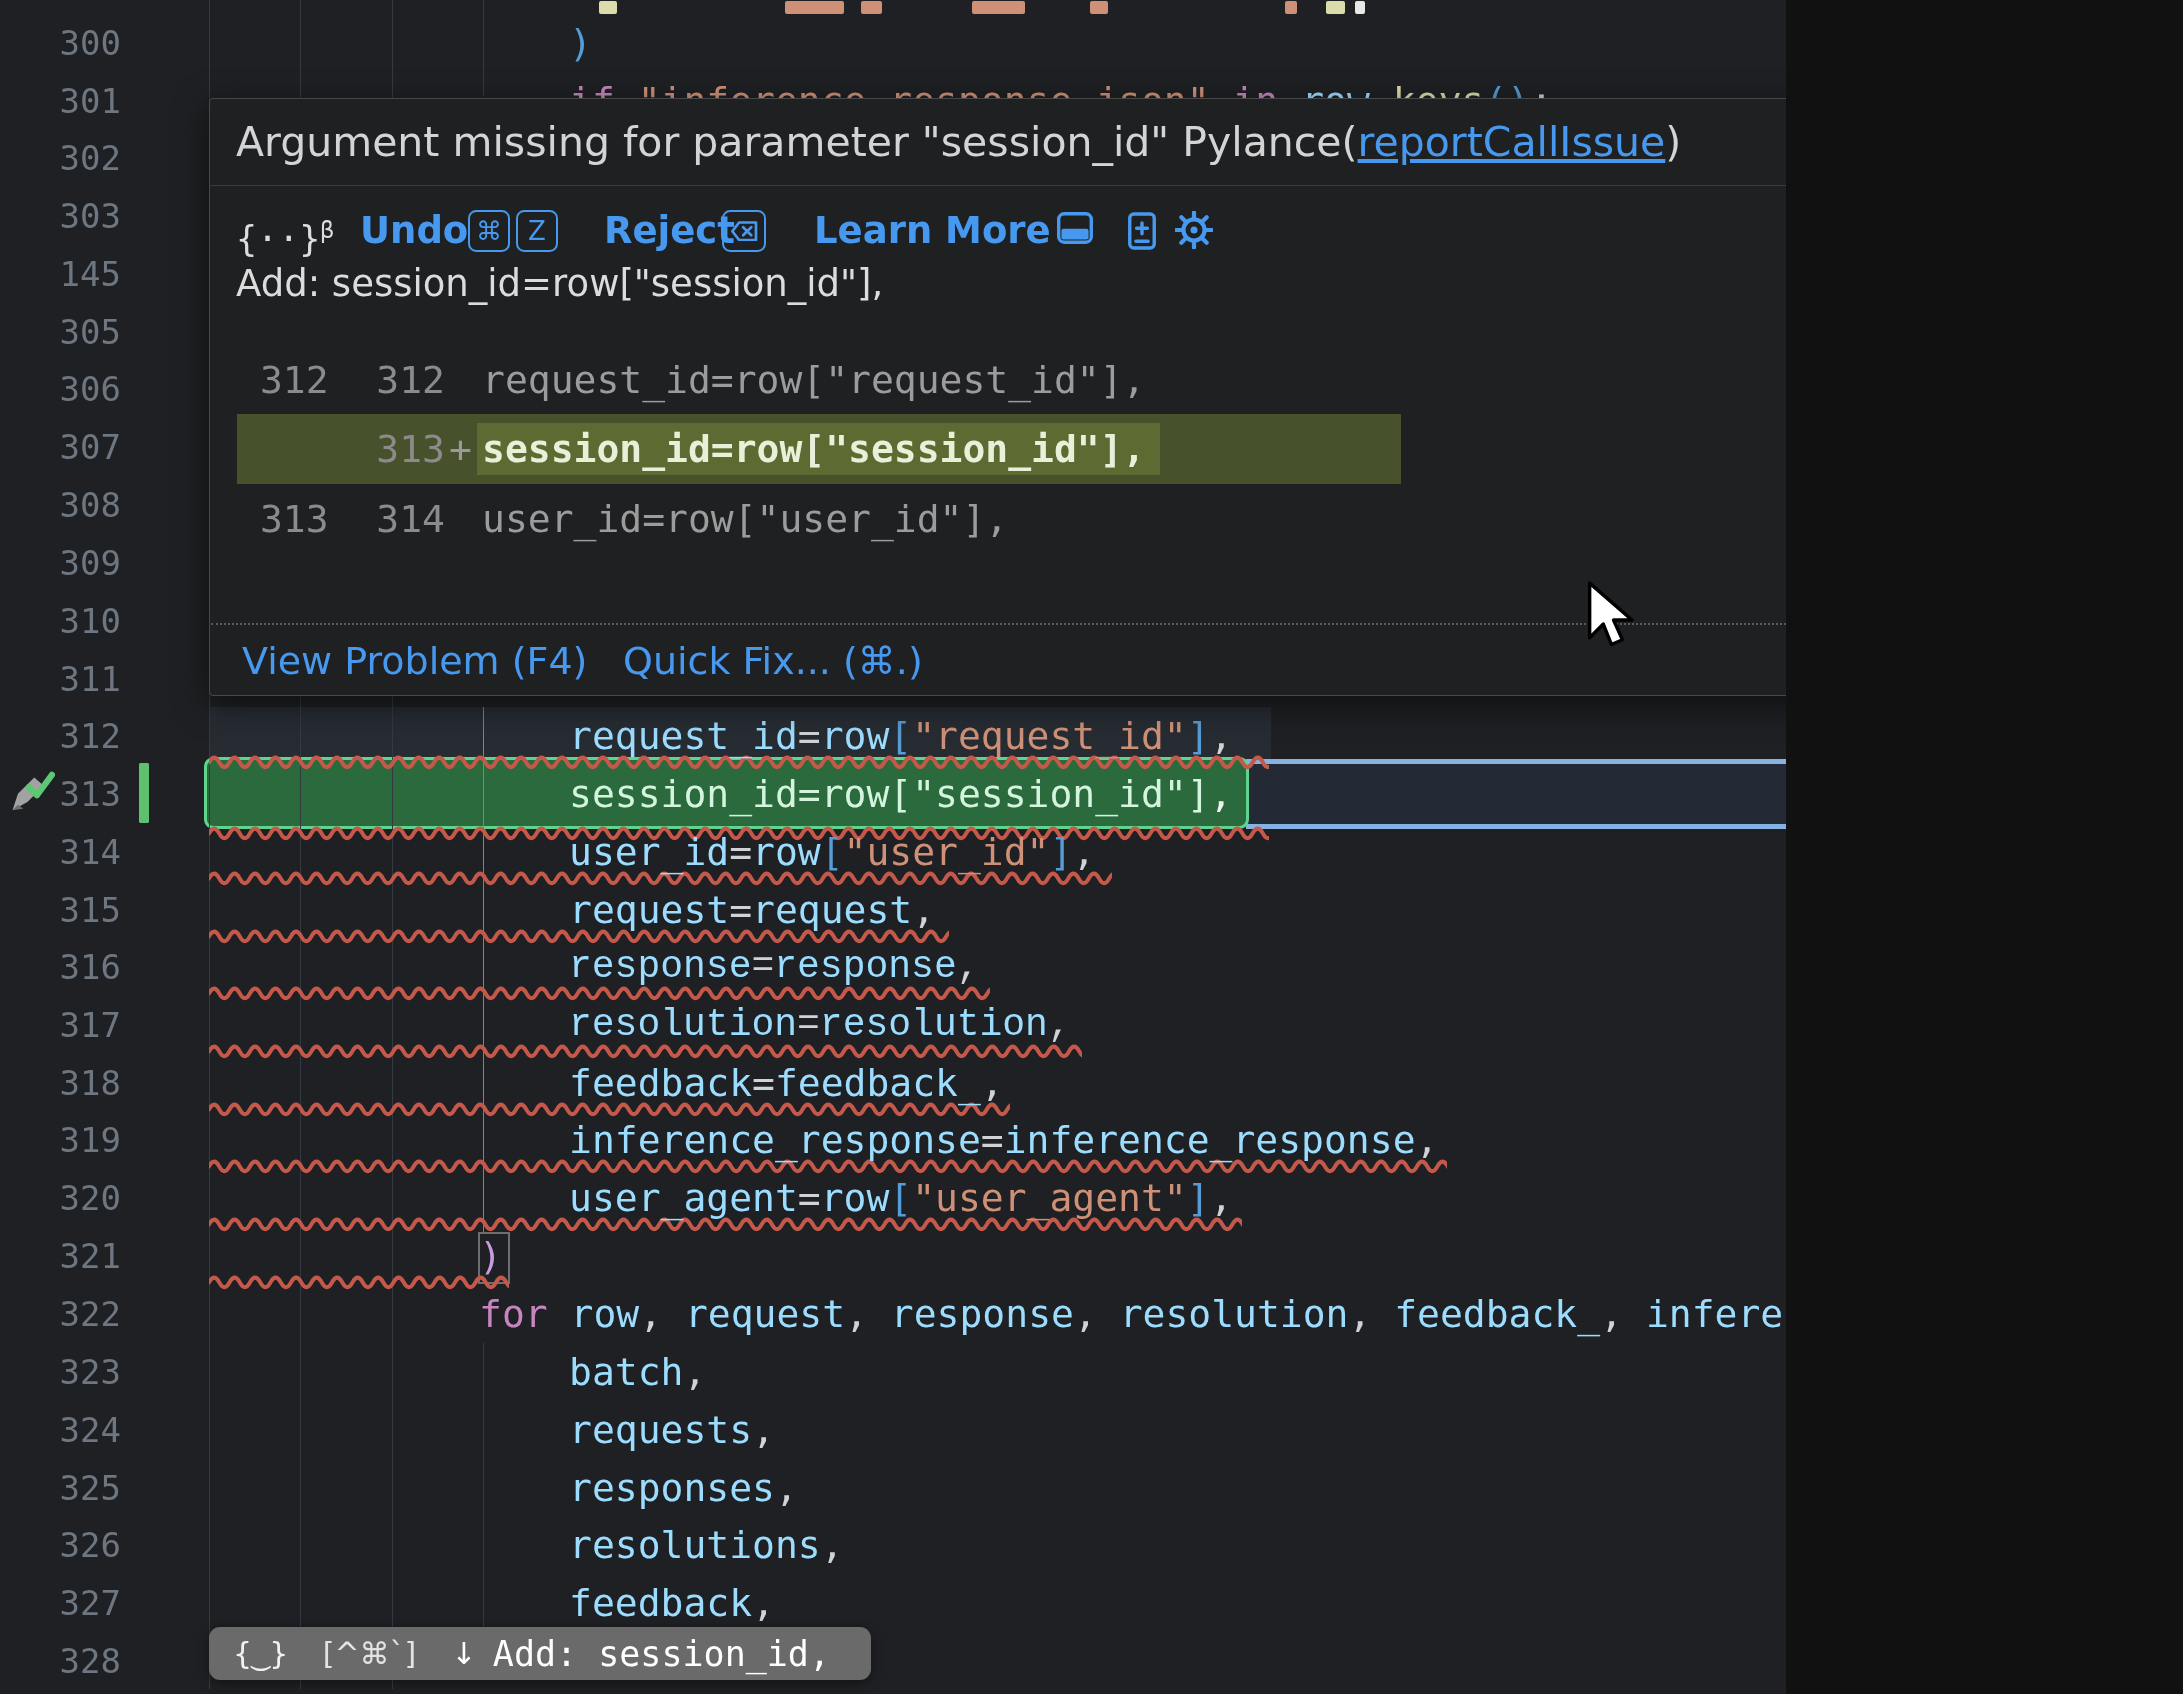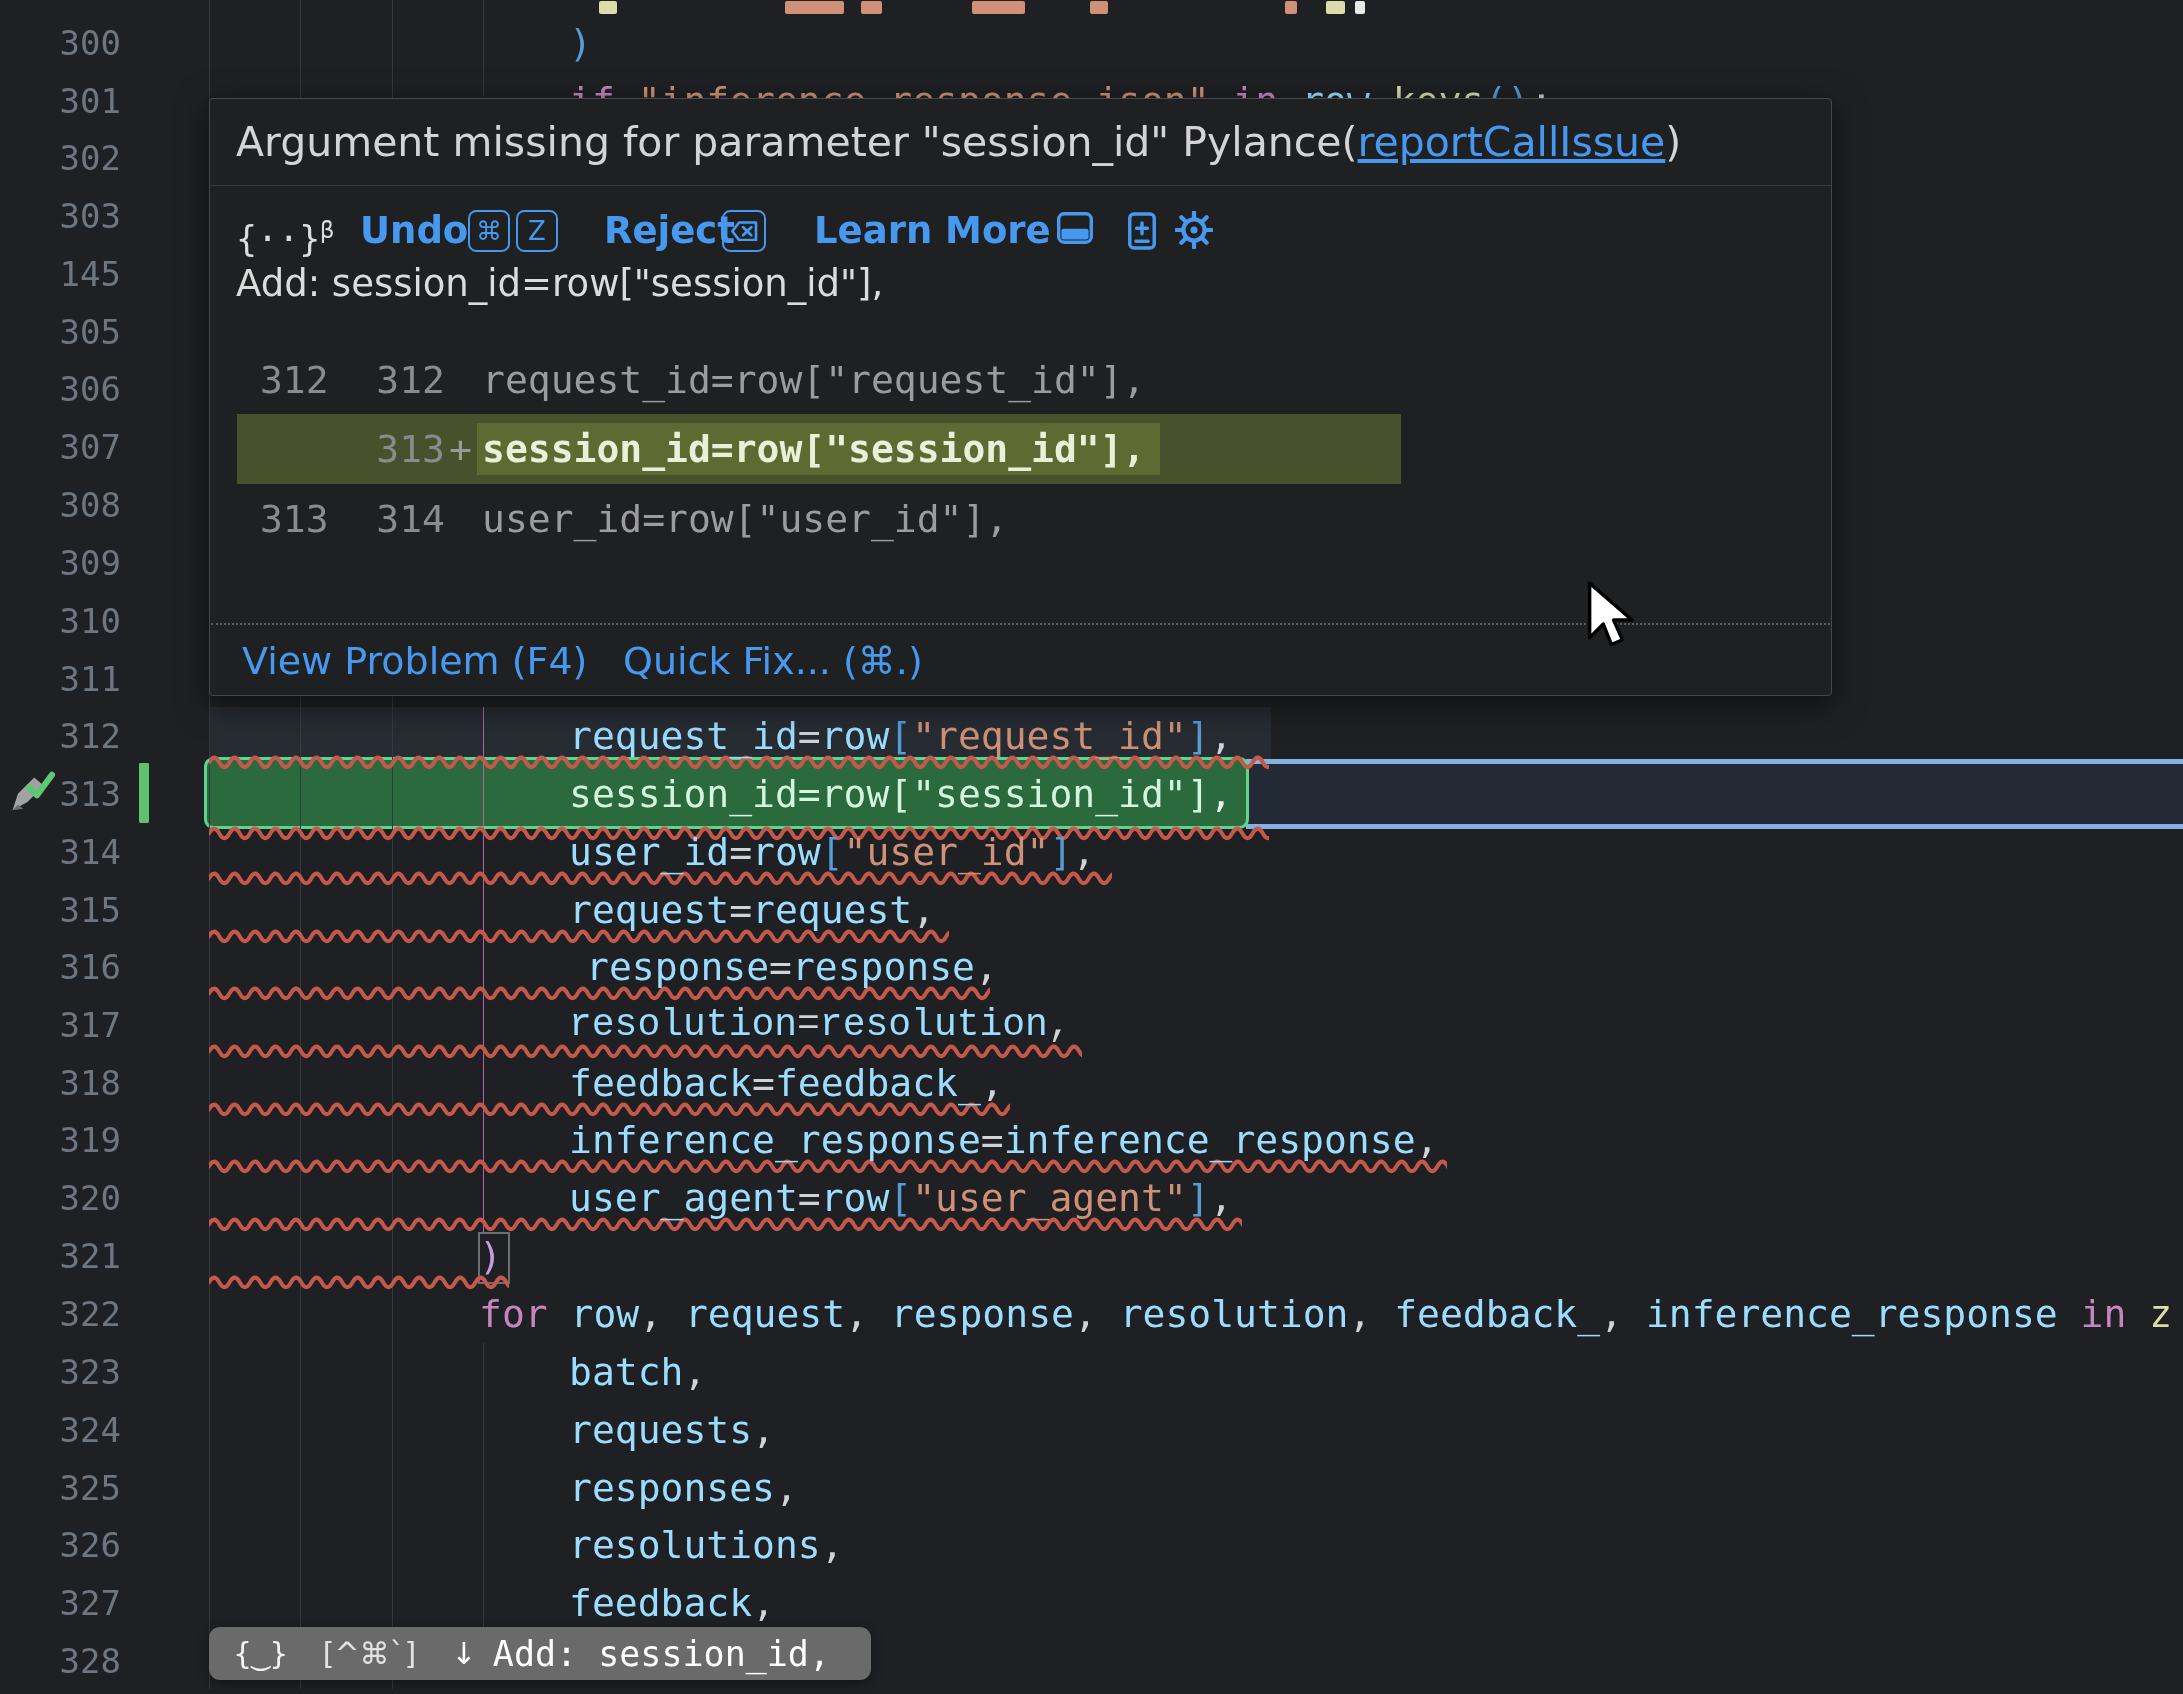--- a/index.html
+++ b/index.html
@@ -1,16 +1,16 @@
 <!DOCTYPE html>
 <html style="font-size:11px"><head>
 <meta charset="utf-8">
 <style>
   html,body{margin:0;padding:0;background:#111;}
-  #screen{position:relative;width:2183px;height:1695px;overflow:hidden;background:#1e2023;
+  #screen{position:relative;width:1786px;height:1695px;overflow:hidden;background:#1e2023;
           font-family:"DejaVu Sans Mono",monospace;}
   
   .cl{position:absolute;left:0;right:0;height:58px;line-height:58px;font-size:38px;z-index:30;}
   .lnum{position:absolute;left:0;top:0;width:121px;text-align:right;font-size:34px;color:#6e7681;}
   .ctext{position:absolute;top:0;white-space:pre;}
   .kw{color:#C586C0}.id{color:#9CDCFE}.str{color:#CE9178}.fn{color:#DCDCAA}
   .pl{color:#cfd2d6}.bb{color:#569CD6}.par{color:#c99ae0}.gr{color:#d3f4dd}.plw{color:#eef5ee}
   .squig{position:absolute;height:18px;z-index:10;overflow:hidden;}
   .guide{position:absolute;width:1.4px;background:#343a41;z-index:6;}
   .guide.active{background:#b55fae;}
@@ -161,21 +161,21 @@
         </svg></div>
       <div class="cl" style="top: 881px;">
         <span class="lnum">315</span>
         <span class="ctext" style="left: 569px;"><span class="id">request</span><span class="pl">=</span><span class="id">request</span><span class="pl">,</span></span>
       </div>
       <div class="squig" style="left: 209px; top: 926px; width: 740px;"><svg width="740" height="18" viewBox="0 0 1084 26">
           <path d="M0 15 Q7.5 1 15 15 T30 15 T45 15 T60 15 T75 15 T90 15 T105 15 T120 15 T135 15 T150 15 T165 15 T180 15 T195 15 T210 15 T225 15 T240 15 T255 15 T270 15 T285 15 T300 15 T315 15 T330 15 T345 15 T360 15 T375 15 T390 15 T405 15 T420 15 T435 15 T450 15 T465 15 T480 15 T495 15 T510 15 T525 15 T540 15 T555 15 T570 15 T585 15 T600 15 T615 15 T630 15 T645 15 T660 15 T675 15 T690 15 T705 15 T720 15 T735 15 T750 15 T765 15 T780 15 T795 15 T810 15 T825 15 T840 15 T855 15 T870 15 T885 15 T900 15 T915 15 T930 15 T945 15 T960 15 T975 15 T990 15 T1005 15 T1020 15 T1035 15 T1050 15 T1065 15 T1080 15 T1095 15 T1110 15" fill="none" stroke="#c4584a" stroke-width="6" stroke-linecap="round"></path>
         </svg></div>
       <div class="cl" style="top: 938px;">
         <span class="lnum">316</span>
-        <span class="ctext" style="left: 586px;"><span class="id">response</span><span class="pl">=</span><span class="id">response</span><span class="pl">,</span></span>
+        <span class="ctext" style="left: 569px; font-family: Liberation Mono, monospace;"><span class="id">response</span><span class="pl">=</span><span class="id">response</span><span class="pl">,</span></span>
       </div>
       <div class="squig" style="left: 209px; top: 983px; width: 781px;"><svg width="781" height="18" viewBox="0 0 1144 26">
           <path d="M0 15 Q7.5 1 15 15 T30 15 T45 15 T60 15 T75 15 T90 15 T105 15 T120 15 T135 15 T150 15 T165 15 T180 15 T195 15 T210 15 T225 15 T240 15 T255 15 T270 15 T285 15 T300 15 T315 15 T330 15 T345 15 T360 15 T375 15 T390 15 T405 15 T420 15 T435 15 T450 15 T465 15 T480 15 T495 15 T510 15 T525 15 T540 15 T555 15 T570 15 T585 15 T600 15 T615 15 T630 15 T645 15 T660 15 T675 15 T690 15 T705 15 T720 15 T735 15 T750 15 T765 15 T780 15 T795 15 T810 15 T825 15 T840 15 T855 15 T870 15 T885 15 T900 15 T915 15 T930 15 T945 15 T960 15 T975 15 T990 15 T1005 15 T1020 15 T1035 15 T1050 15 T1065 15 T1080 15 T1095 15 T1110 15 T1125 15 T1140 15 T1155 15 T1170 15" fill="none" stroke="#c4584a" stroke-width="6" stroke-linecap="round"></path>
         </svg></div>
       <div class="cl" style="top: 996px;">
         <span class="lnum">317</span>
         <span class="ctext" style="left: 569px; font-family: Liberation Mono, monospace;"><span class="id">resolution</span><span class="pl">=</span><span class="id">resolution</span><span class="pl">,</span></span>
       </div>
       <div class="squig" style="left: 209px; top: 1041px; width: 873px;"><svg width="873" height="18" viewBox="0 0 1279 26">
           <path d="M0 15 Q7.5 1 15 15 T30 15 T45 15 T60 15 T75 15 T90 15 T105 15 T120 15 T135 15 T150 15 T165 15 T180 15 T195 15 T210 15 T225 15 T240 15 T255 15 T270 15 T285 15 T300 15 T315 15 T330 15 T345 15 T360 15 T375 15 T390 15 T405 15 T420 15 T435 15 T450 15 T465 15 T480 15 T495 15 T510 15 T525 15 T540 15 T555 15 T570 15 T585 15 T600 15 T615 15 T630 15 T645 15 T660 15 T675 15 T690 15 T705 15 T720 15 T735 15 T750 15 T765 15 T780 15 T795 15 T810 15 T825 15 T840 15 T855 15 T870 15 T885 15 T900 15 T915 15 T930 15 T945 15 T960 15 T975 15 T990 15 T1005 15 T1020 15 T1035 15 T1050 15 T1065 15 T1080 15 T1095 15 T1110 15 T1125 15 T1140 15 T1155 15 T1170 15 T1185 15 T1200 15 T1215 15 T1230 15 T1245 15 T1260 15 T1275 15 T1290 15 T1305 15" fill="none" stroke="#c4584a" stroke-width="6" stroke-linecap="round"></path>

